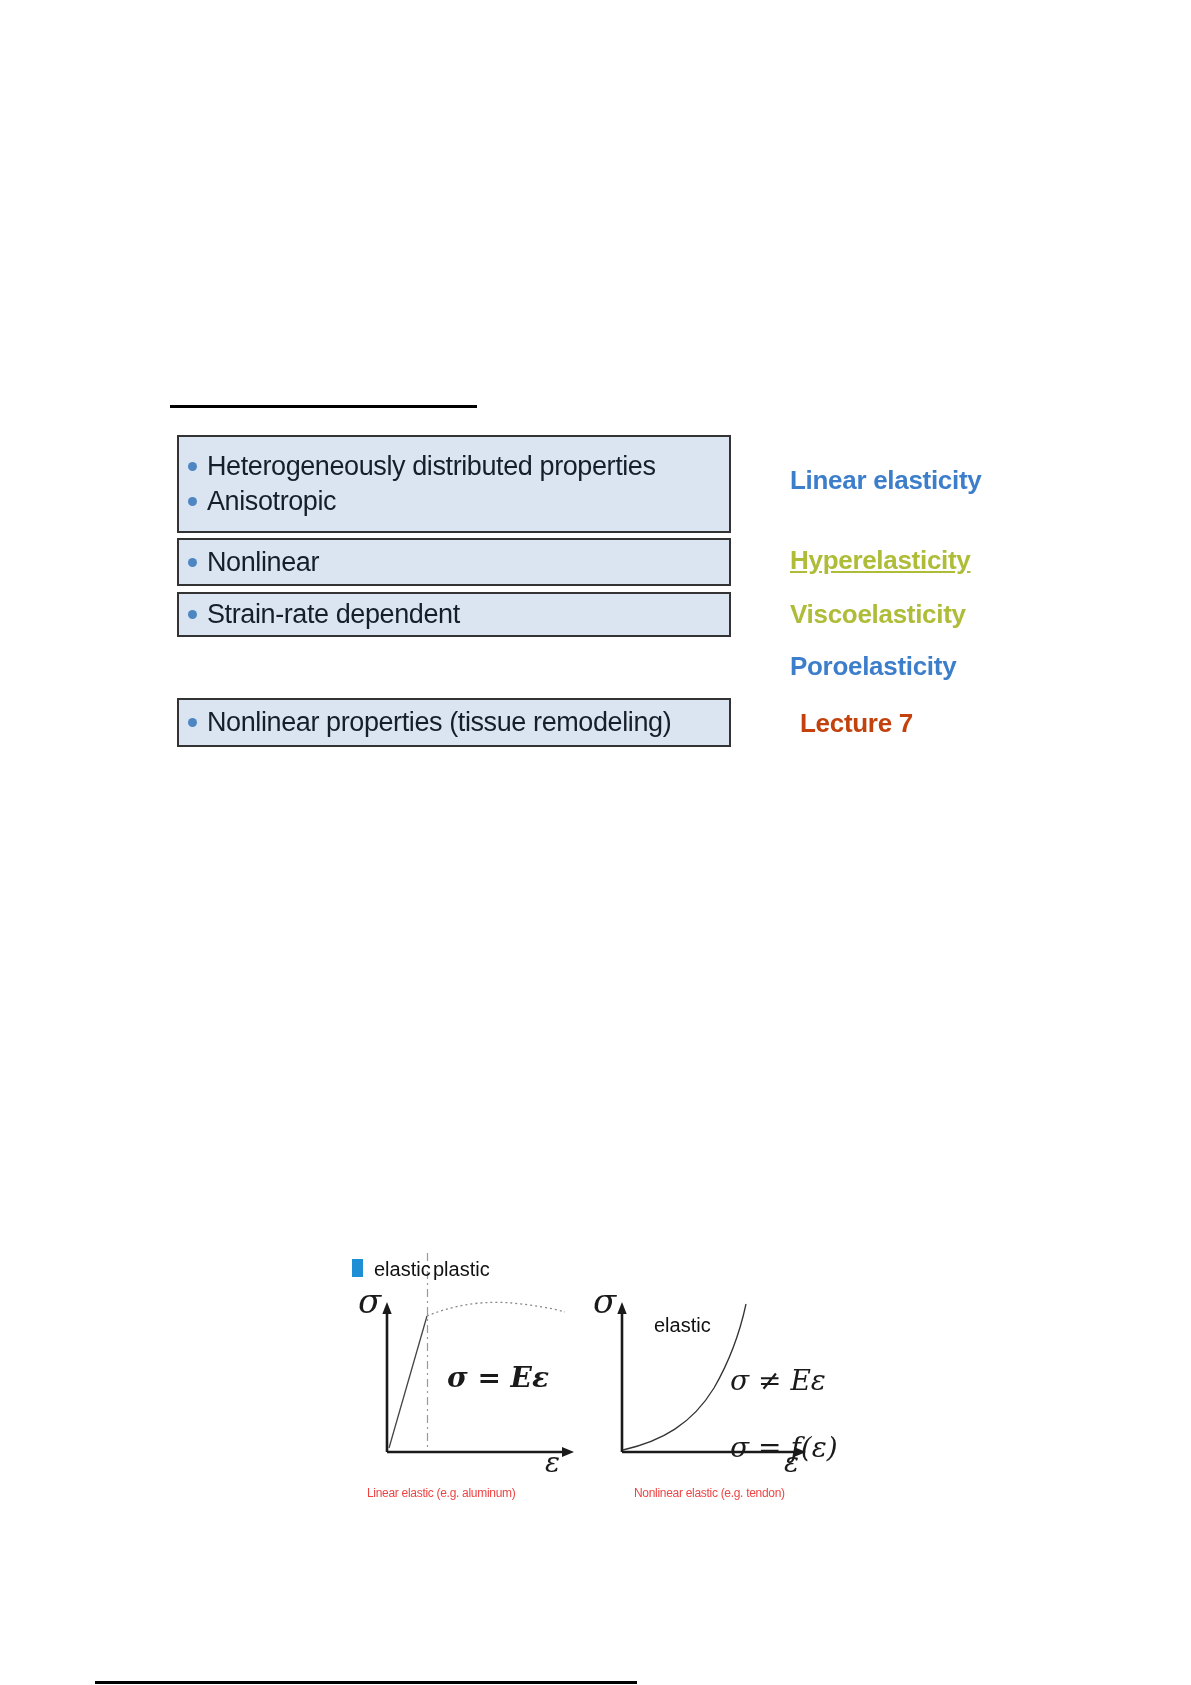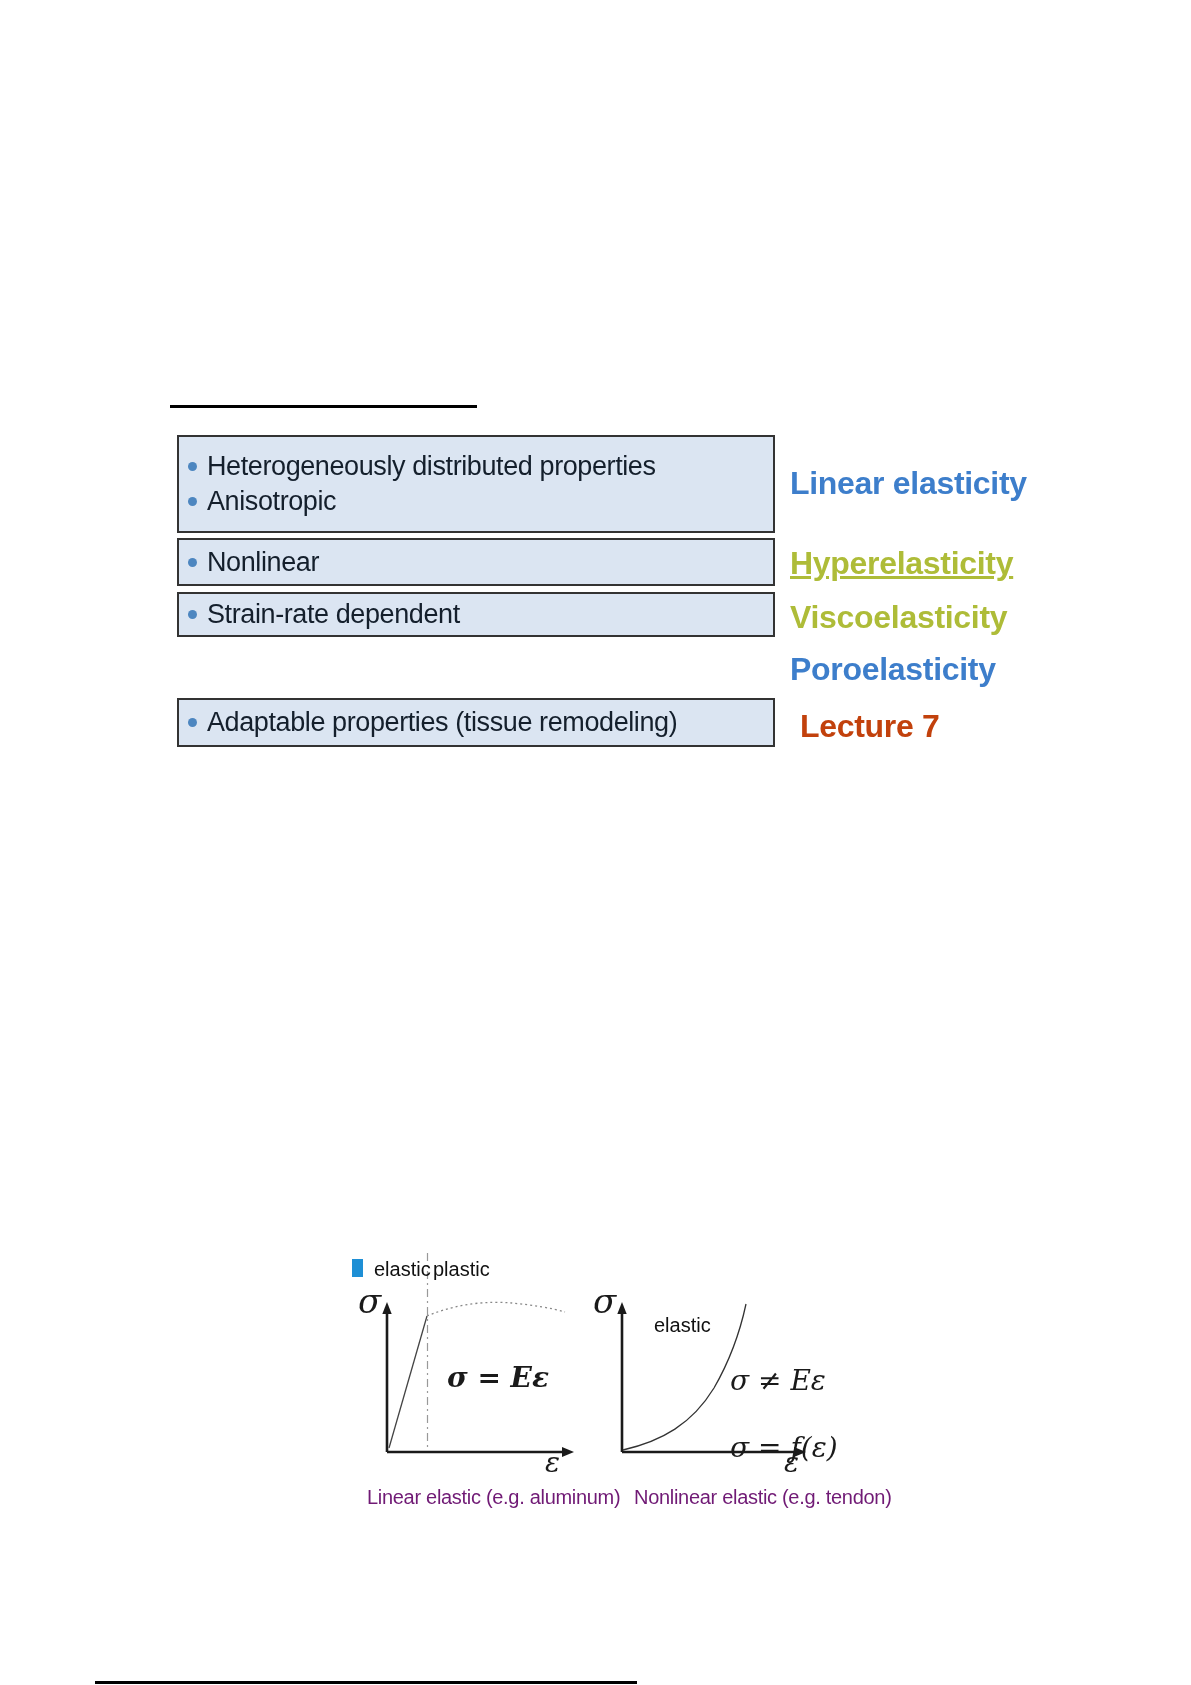--- a/index.html
+++ b/index.html
@@ -2,35 +2,35 @@
 <html><head>
 <meta charset="utf-8">
 <style>
   html,body { margin:0; padding:0; background:#fff; }
   .page {
     position:relative; width:1191px; height:1685px; background:#ffffff;
     font-family:"Liberation Sans", sans-serif; overflow:hidden;
   }
   .rule-top { position:absolute; left:170px; top:405px; width:307px; height:3px; background:#000; }
   .box {
-    position:absolute; left:177px; width:598px; box-sizing:border-box;
+    position:absolute; left:177px; width:554px; box-sizing:border-box;
     background:#dbe5f2; border:2px solid #333333;
     display:flex; flex-direction:column; justify-content:center; row-gap:4px;
   }
   .bline { display:flex; align-items:center; padding-left:9px; color:#141f2c;
            font-size:27px; letter-spacing:-0.4px; white-space:nowrap; }
   .dot { width:9px; height:9px; border-radius:50%; background:#4d86c0; margin-right:10px; flex:0 0 auto; }
-  .rlabel { position:absolute; left:790px; font-size:32px; font-weight:bold;
+  .rlabel { position:absolute; left:790px; font-size:26px; font-weight:bold;
             white-space:nowrap; letter-spacing:-0.3px; }
   .c-blue  { color:#3d7ecb; }
   .c-green { color:#aebc38; }
   .c-black { color:#c2410c; }
   .abs { position:absolute; white-space:nowrap; }
   .math { font-family:"DejaVu Serif", serif; font-style:italic; color:#1a1a1a; }
-  .small { font-size:20px; color:#701a75; letter-spacing:-0.3px; }
+  .small { font-size:12px; color:#ef4444; letter-spacing:-0.3px; }
   .legend-txt { font-size:20px; color:#111; }
   .swatch { position:absolute; left:352px; top:1259px; width:11px; height:18px; background:#1e8fd5; }
   .diagrams { position:absolute; left:330px; top:1240px; width:510px; height:245px; }
   .rule-bottom { position:absolute; left:95px; top:1681px; width:542px; height:3px; background:#000; }
 </style>
 </head>
 <body>
 
 <div class="page">
 
@@ -58,21 +58,21 @@
     <div class="bline">
       <span class="dot"></span>
       <span>Strain-rate dependent</span>
     </div>
   </div>
 
 
   <div class="box" style="top:698px; height:49px;">
     <div class="bline">
       <span class="dot"></span>
-      <span>Adaptable properties (tissue remodeling)</span>
+      <span>Nonlinear properties (tissue remodeling)</span>
     </div>
   </div>
 
   <div class="rlabel c-blue" style="top:465px;">Linear elasticity</div>
   <div class="rlabel c-green" style="top:545px;text-decoration:underline;">Hyperelasticity</div>
   <div class="rlabel c-green" style="top:599px;">Viscoelasticity</div>
   <div class="rlabel c-blue" style="top:651px;">Poroelasticity</div>
   <div class="rlabel c-black" style="top:708px; left:800px;">Lecture 7</div>
 
   <svg class="diagrams" viewBox="330 1240 510 245">

